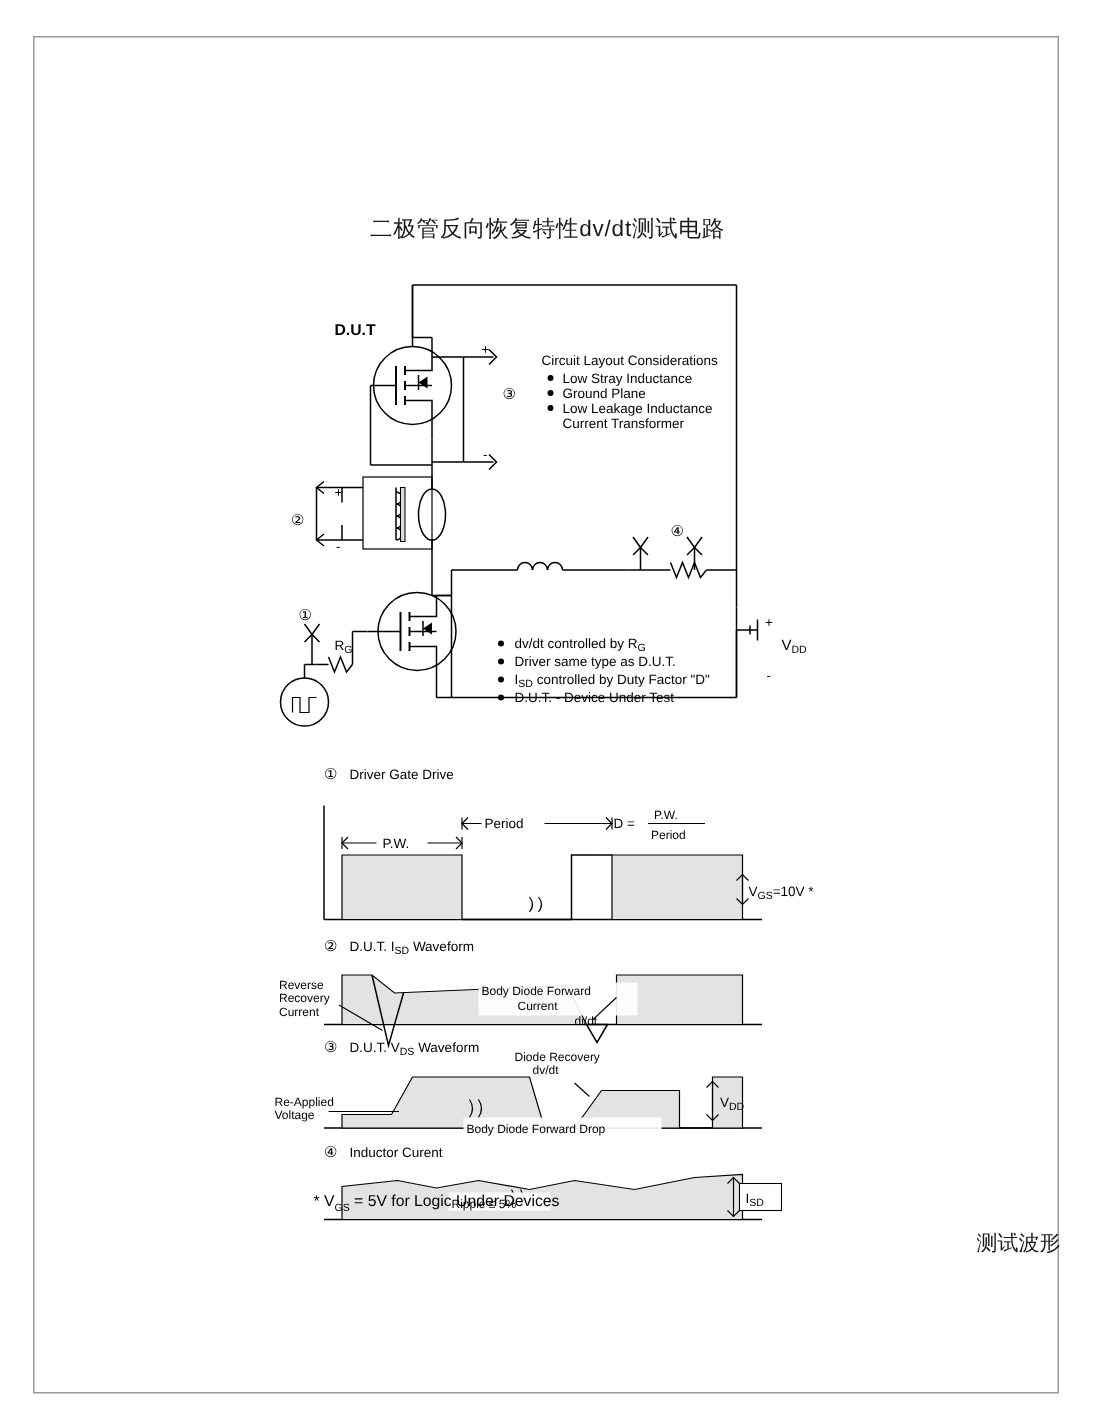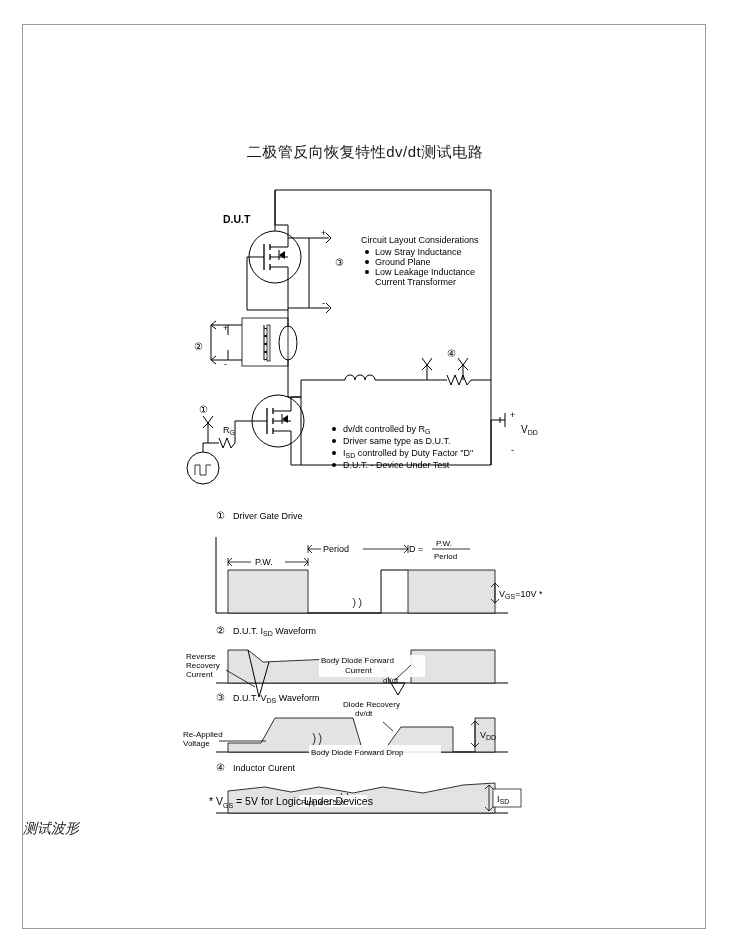--- a/index.html
+++ b/index.html
@@ -34,24 +34,23 @@
     text-align: center;
     font-size: 15px;
     color: #1a1a1a;
     letter-spacing: 0.5px;
   }
   .caption {
     position: absolute;
     left: 0;
     top: 795px;
     width: 684px;
-    text-align: left;
+    text-align: right;
     font-size: 14px;
     color: #1a1a1a;
-    font-style: italic;
   }
   .note-star {
     position: absolute;
     left: 186px;
     top: 770px;
     font-size: 10.5px;
   }
   .diagram-wrap {
     position: absolute;
     left: 0;

